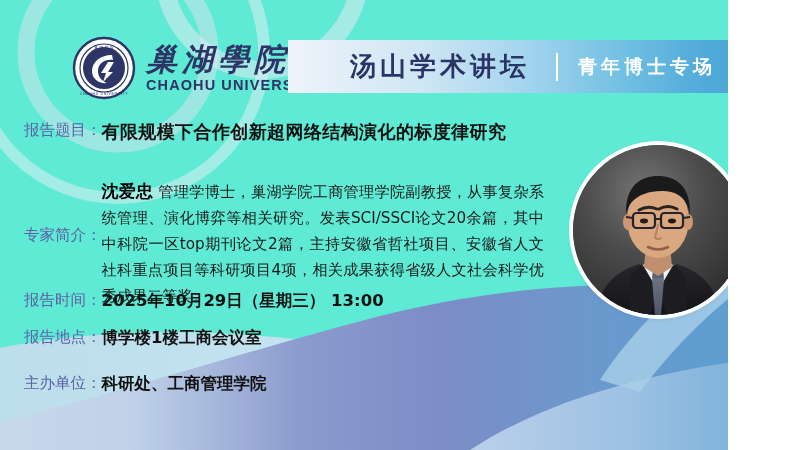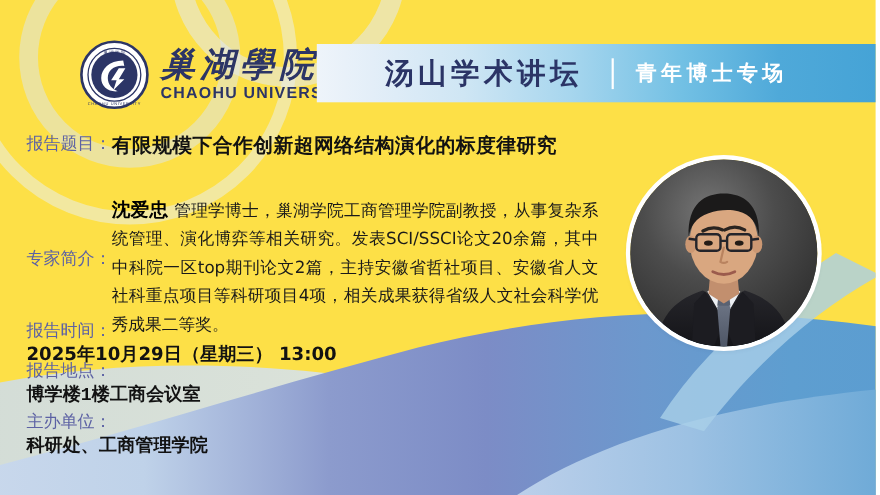--- a/index.html
+++ b/index.html
@@ -5,24 +5,24 @@
   html, body {
     margin: 0;
     padding: 0;
     background: #ffffff;
   }
   body {
     font-family: "DejaVu Sans", "Liberation Sans", sans-serif;
   }
   #poster {
     position: relative;
-    width: 796px;
+    width: 728px;
     height: 450px;
     overflow: hidden;
-    background: #fde047;
+    background: #5eead4;
   }
 
   
   .bg-layer {
     position: absolute;
     inset: 0;
     width: 800px;
     height: 450px;
     pointer-events: none;
   }
@@ -167,24 +167,24 @@
     color: #1a1a1a;
     text-align: justify;
     text-justify: inter-ideograph;
   }
   .bio-name {
     font-weight: 700;
     font-size: 17px;
     color: #000000;
   }
 
-  .info-row { position: absolute; left: 24px; flex-direction: column; }
+  .info-row { position: absolute; left: 24px; }
   .info-row .value { font-size: 16.5px; }
   .r-time  { top: 185px; }
-  .r-place { top: 222px; font-family: Liberation Mono, monospace; }
+  .r-place { top: 222px; }
   .r-host  { top: 268px; }
 
   
   .portrait {
     position: absolute;
     left: 573px;
     top: 145px;
     width: 170px;
     height: 170px;
     border-radius: 50%;

